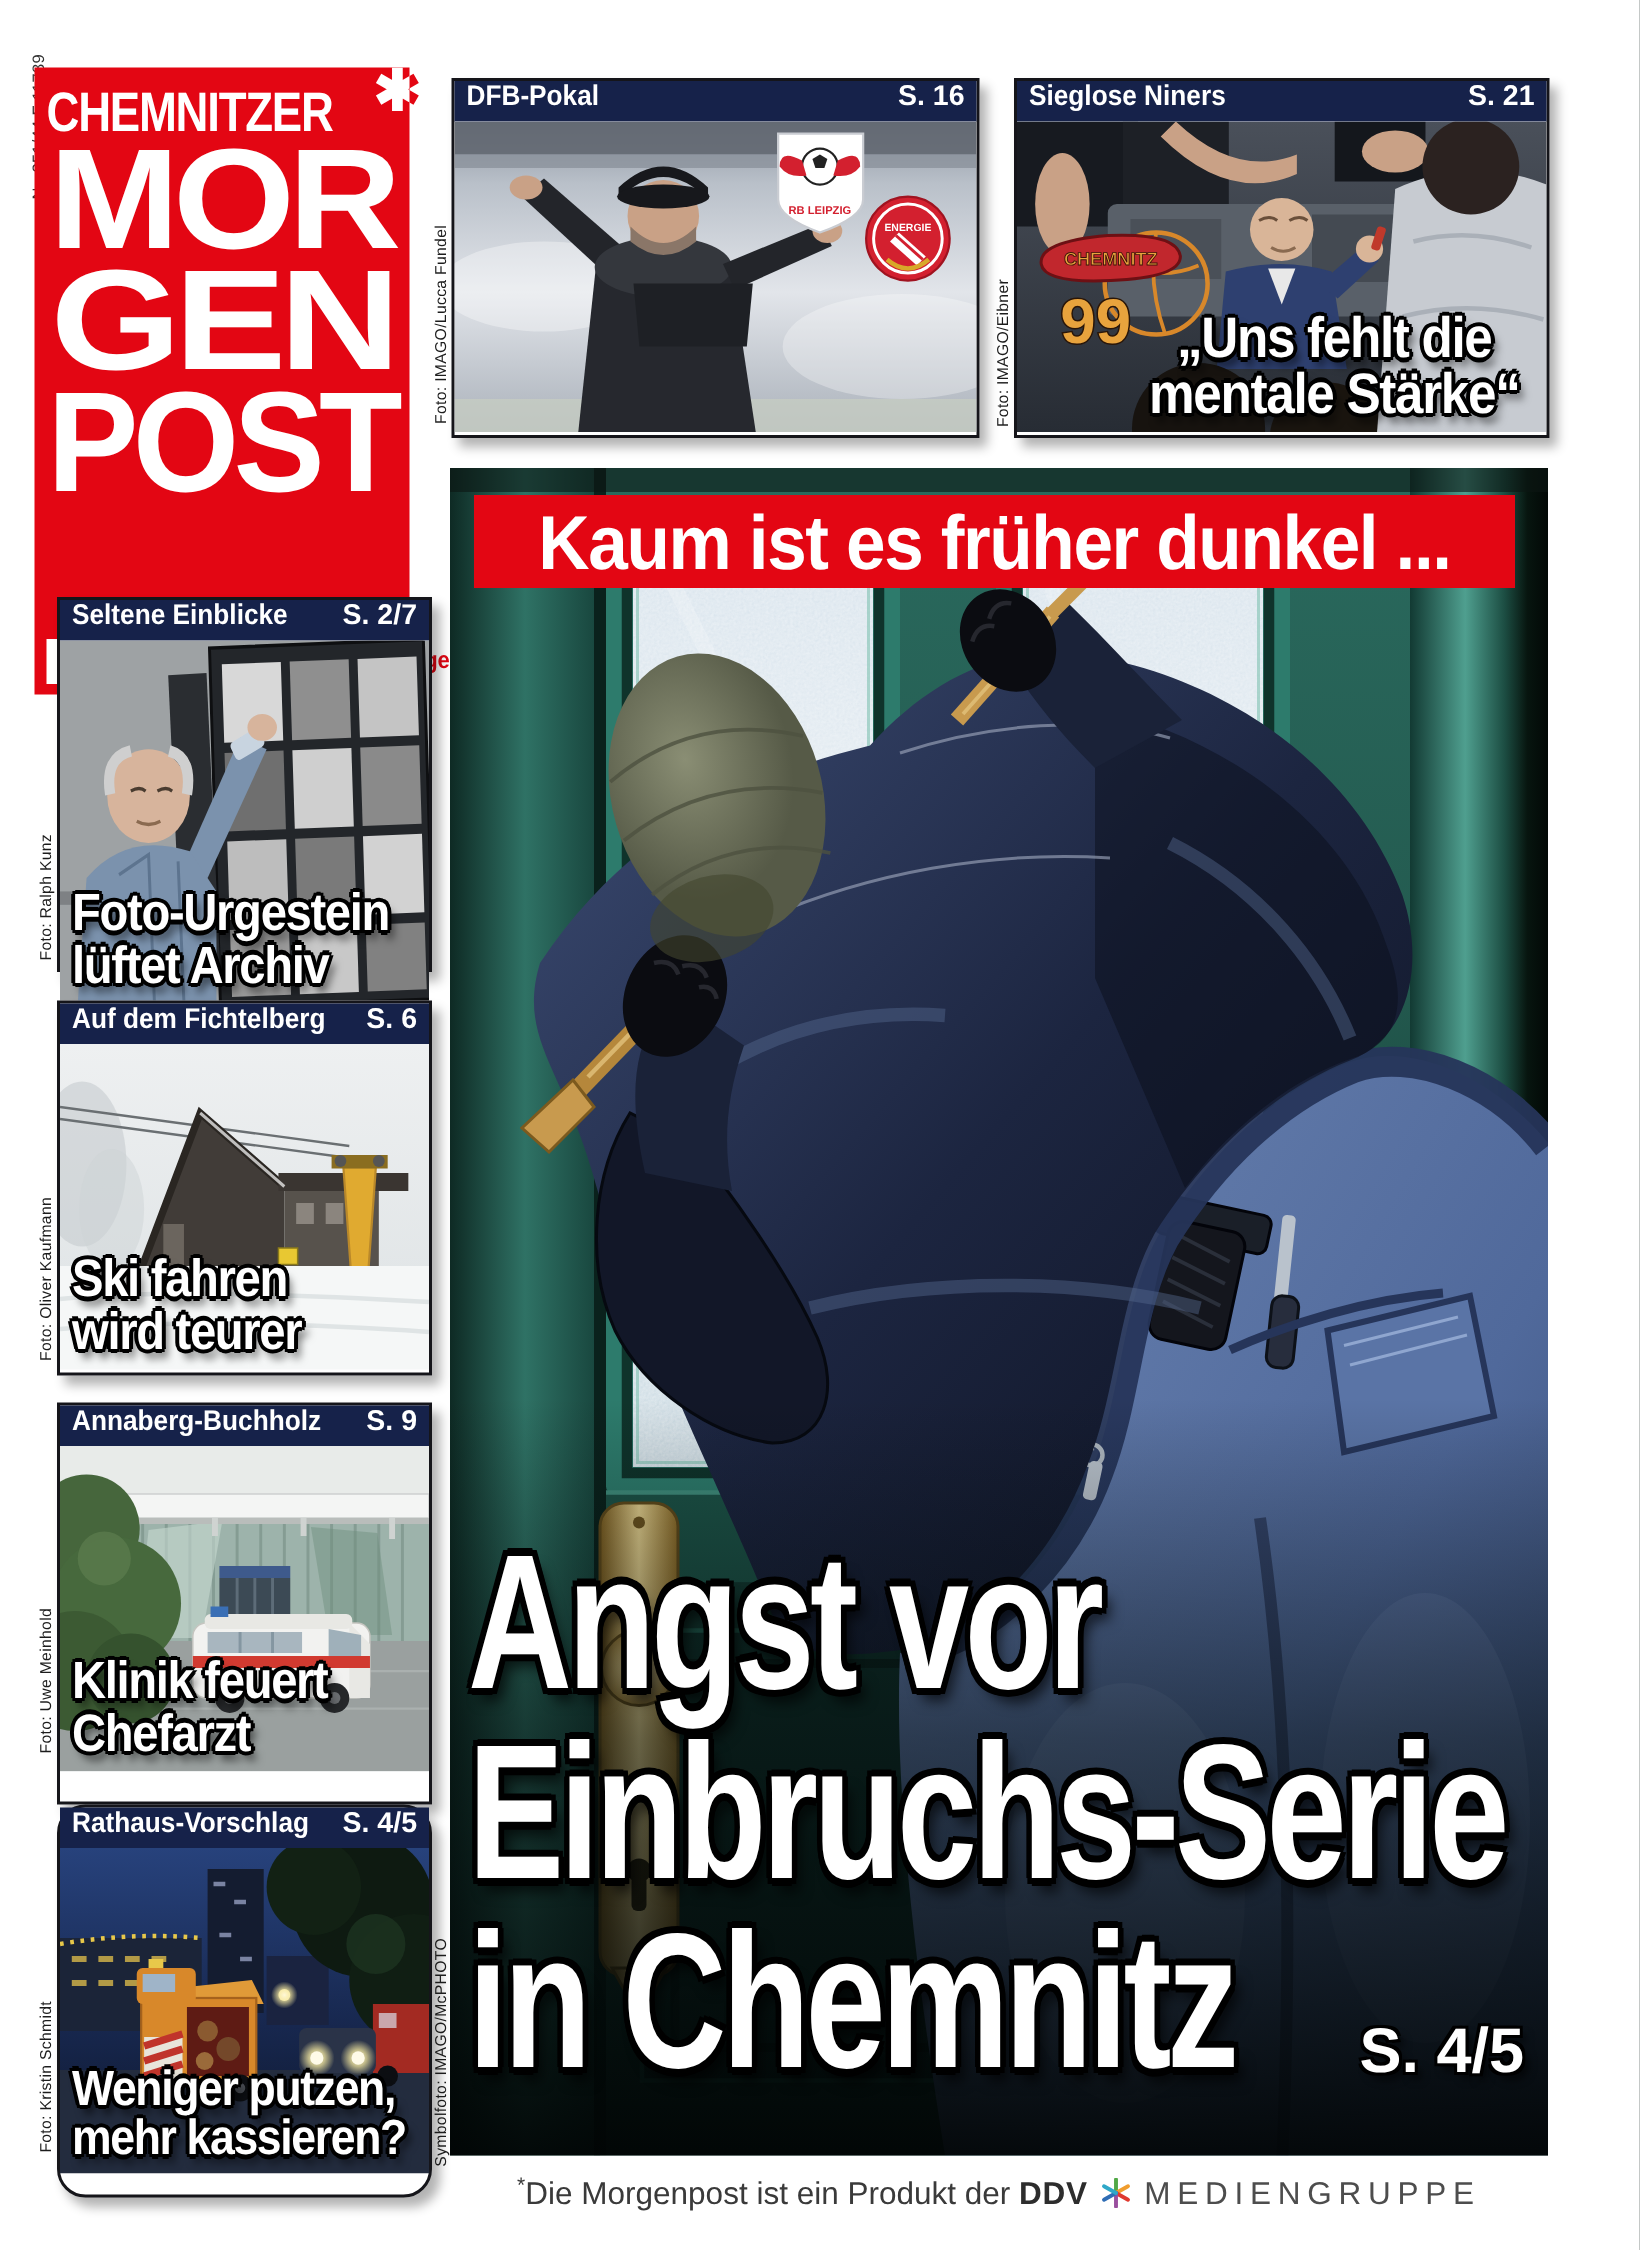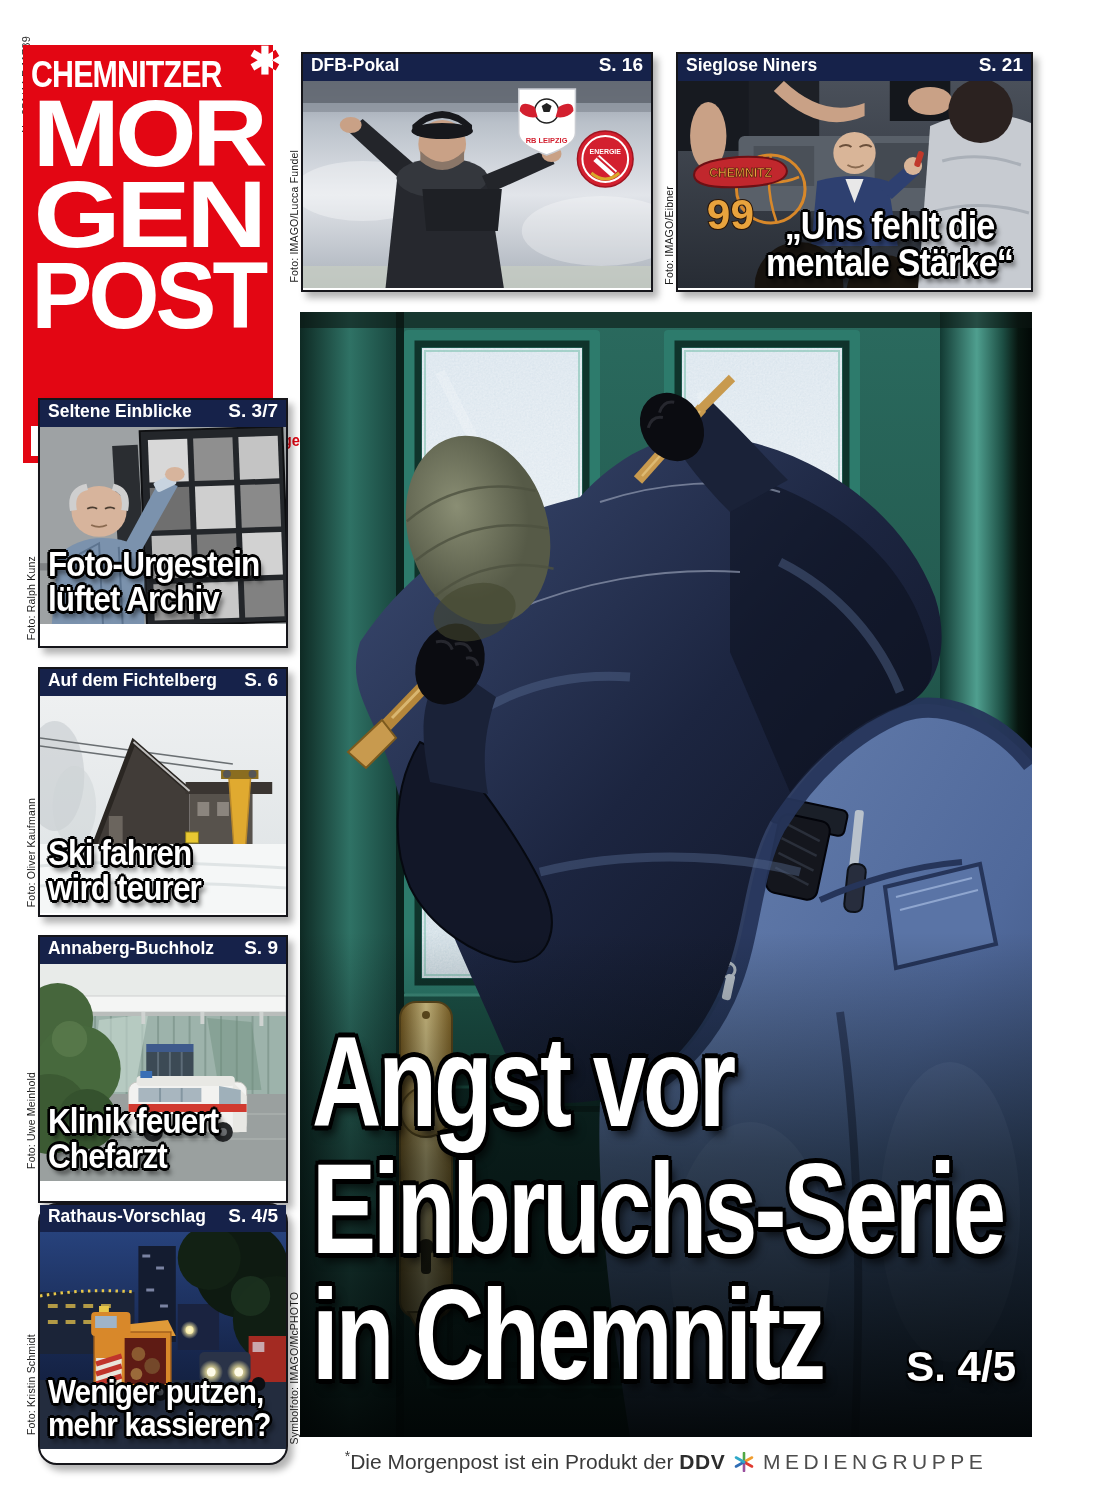--- a/index.html
+++ b/index.html
@@ -230,23 +230,23 @@
       <div class="hl hl-top" style="left:70px; right:0;">
         <span class="ln">„Uns fehlt die</span>
         <span class="ln">mentale Stärke“</span>
       </div>
     </div>
   </div>
 
   <div class="story-box" style="left:38px; top:398px; width:250px; height:250px;">
     <div class="kicker-bar">
       <span class="kicker-label">Seltene Einblicke</span>
-      <span class="page-ref">S. 3/7</span>
-    </div>
-    <div class="photo" style="height:197px;">
+      <span class="page-ref">S. 2/7</span>
+    </div>
+    <div class="photo" style="height:242px;">
       <svg viewBox="0 0 250 217" preserveAspectRatio="none">
         <rect width="250" height="217" fill="#95989b"></rect>
         <rect width="250" height="217" fill="#a8abad" opacity=".5"></rect>
         <rect y="150" width="110" height="8" fill="#7e8184"></rect>
         <g transform="rotate(-2 175 110)">
           <rect x="105" y="2" width="145" height="215" fill="#23262a" stroke="#0e0f11" stroke-width="2"></rect>
           <g>
             <rect x="113" y="12" width="40" height="47" fill="#d8d8d8"></rect>
               <rect x="159" y="12" width="40" height="47" fill="#8f8f8f"></rect>
               <rect x="205" y="12" width="40" height="47" fill="#c4c4c4"></rect>
@@ -623,20 +623,23 @@
           <ellipse cx="178" cy="218" rx="70" ry="96" fill="url(#balaG)"></ellipse>
           <path d="M112,190 Q178,160 244,196 M110,230 Q178,202 246,236 M118,270 Q180,244 240,276" stroke="#4e5140" stroke-width="2.5" fill="none" opacity=".8"></path>
           <ellipse cx="152" cy="296" rx="42" ry="28" fill="#43462f" opacity=".6"></ellipse>
         </g>
       </g>
 
       <rect x="0" y="620" width="732" height="505" fill="url(#vignG)"></rect>
       <rect x="0" y="0" width="732" height="16" fill="#0b1512" opacity=".6"></rect>
     </svg>
 
+    <div class="banner">
+      <span class="banner-text">Kaum ist es früher dunkel ...</span>
+    </div>
 
     <div class="main-hl">
       <span class="ln">Angst vor</span>
       <span class="ln">Einbruchs-Serie</span>
       <span class="ln">in Chemnitz</span>
     </div>
     <div class="main-ref">S. 4/5</div>
   </div>
 
   <div class="vcred" style="left:288px; top:150px;">Foto: IMAGO/Lucca Fundel</div>

